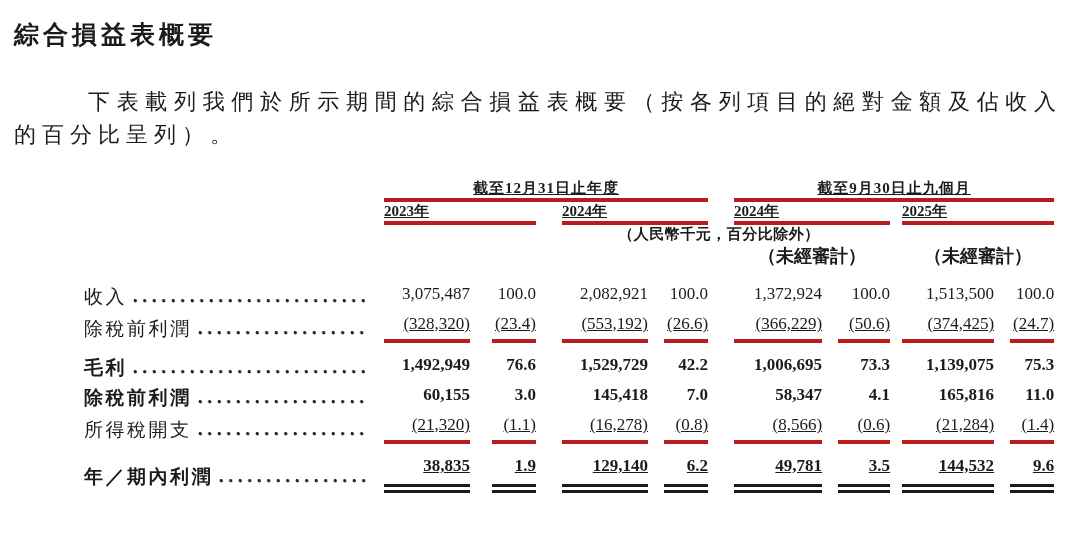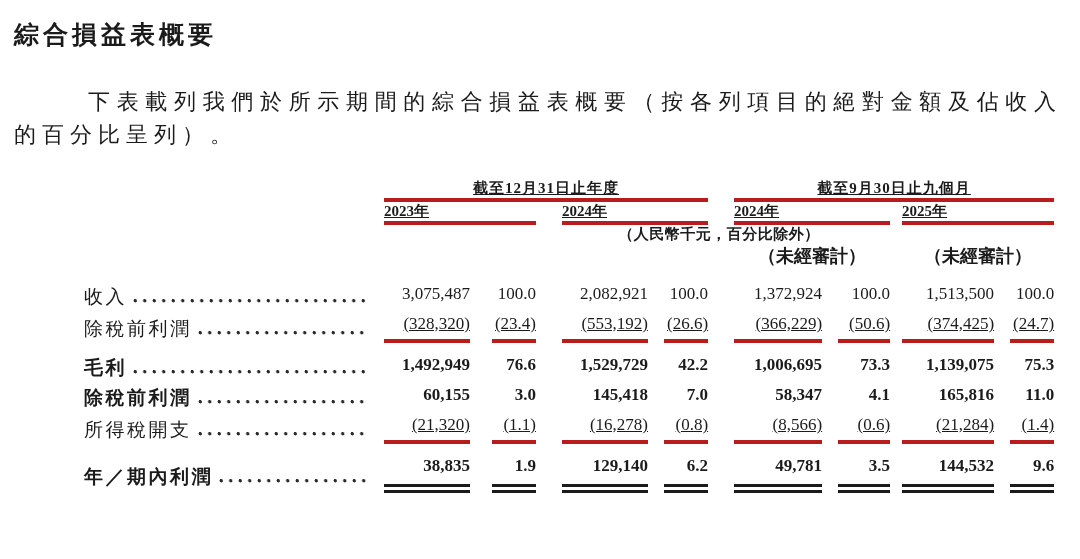--- a/index.html
+++ b/index.html
@@ -20,21 +20,21 @@
     text-indent: 74px; text-align: justify;
   }
 
   table.fin {
     margin: 28px 0 0 70px;
     border-collapse: collapse; table-layout: fixed; width: 970px;
   }
   table.fin td { padding: 0; vertical-align: bottom; }
 
   .rule-b  { border-bottom: 4px solid #b91c1c; text-decoration: underline; }
-  .dbl-b   { border-bottom: 9px double #1b1b1b; }
+  .dbl-b   { border-bottom: 9px double #1b1b1b; text-decoration: underline; }
 
   .group-head {
     font-weight: bold; font-size: 15px; text-align: center;
     letter-spacing: 1px; padding-bottom: 5px; white-space: nowrap;
   }
   .year-head {
     font-weight: bold; font-size: 15px; text-align: left;
     padding: 9px 0 5px 0; white-space: nowrap;
   }
   .sub-head {

